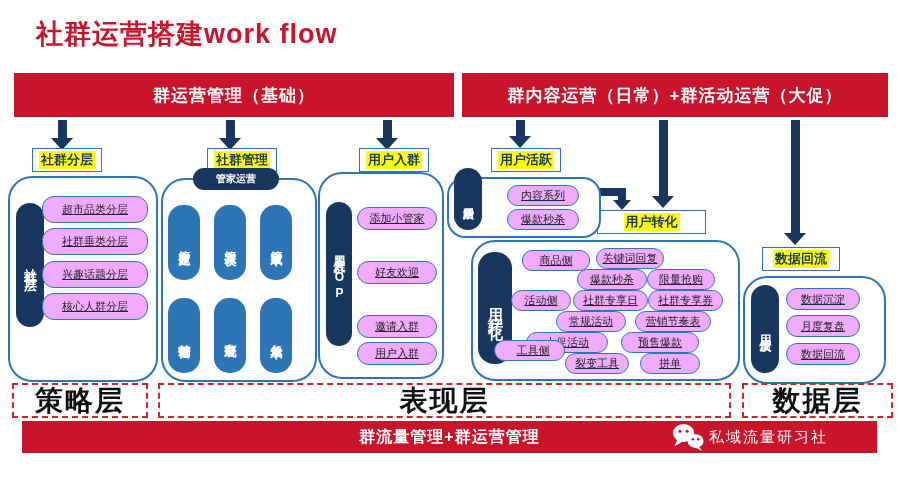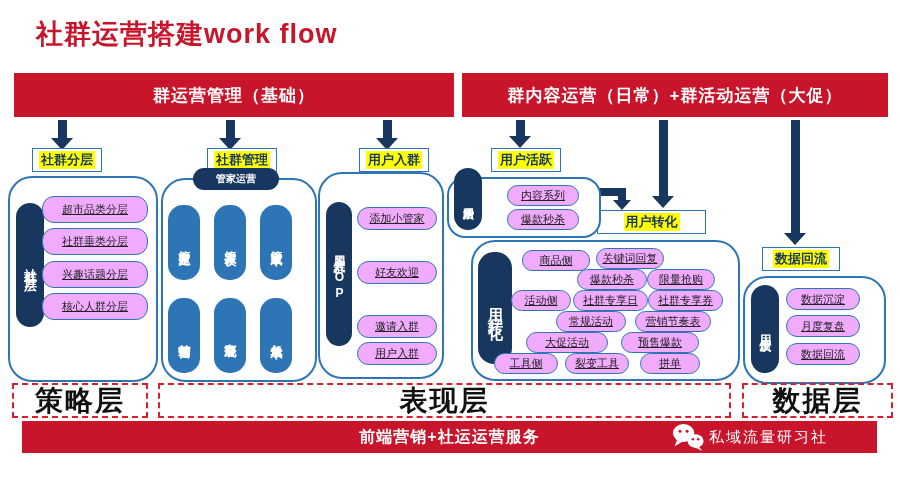--- a/index.html
+++ b/index.html
@@ -144,36 +144,36 @@
   <div class="hpill" style="left:596px;top:248px;width:66px;height:19px;">关键词回复</div>
   <div class="hpill" style="left:577px;top:269px;width:68px;height:19px;">爆款秒杀</div>
   <div class="hpill" style="left:647px;top:269px;width:66px;height:19px;">限量抢购</div>
   <div class="hpill" style="left:511px;top:290px;width:58px;height:19px;">活动侧</div>
   <div class="hpill" style="left:573px;top:290px;width:73px;height:19px;">社群专享日</div>
   <div class="hpill" style="left:648px;top:290px;width:73px;height:19px;">社群专享券</div>
   <div class="hpill" style="left:556px;top:311px;width:68px;height:19px;">常规活动</div>
   <div class="hpill" style="left:635px;top:311px;width:74px;height:19px;">营销节奏表</div>
   <div class="hpill" style="left:526px;top:332px;width:80px;height:19px;">大促活动</div>
   <div class="hpill" style="left:621px;top:332px;width:76px;height:19px;">预售爆款</div>
-  <div class="hpill" style="left:494px;top:353px;width:62px;height:19px;">工具侧</div>
+  <div class="hpill" style="left:494px;top:340px;width:62px;height:19px;padding-left:7px;">工具侧</div>
   <div class="hpill" style="left:565px;top:353px;width:62px;height:19px;">裂变工具</div>
   <div class="hpill" style="left:640px;top:353px;width:58px;height:19px;">拼单</div>
 
   <div class="cont" style="left:743px;top:276px;width:139px;height:104px;"></div>
   <div class="vpill" style="left:751px;top:285px;width:28px;height:88px;font-size:12px;letter-spacing:2px;">用户反馈</div>
   <div class="hpill" style="left:786px;top:288px;width:72px;height:20px;">数据沉淀</div>
   <div class="hpill" style="left:786px;top:315px;width:72px;height:20px;">月度复盘</div>
   <div class="hpill" style="left:786px;top:343px;width:72px;height:20px;">数据回流</div>
 
   <div class="dash" style="left:12px;width:136px;">策略层</div>
   <div class="dash" style="left:158px;width:573px;">表现层</div>
   <div class="dash" style="left:742px;width:151px;">数据层</div>
 
   <div class="bottombar">
-    <span>前端营销+社运运营服务</span>
+    <span>群流量管理+群运营管理</span>
   </div>
   <div class="brand">
     <span style="display:flex;align-items:center;">
       <svg width="32" height="28" viewBox="0 0 36 31">
         <ellipse cx="13" cy="11" rx="12" ry="10" fill="#ffffff"></ellipse>
         <polygon points="6,18 3,26 13,20" fill="#ffffff"></polygon>
         <circle cx="9" cy="9" r="1.7" fill="#C9152B"></circle>
         <circle cx="17" cy="9" r="1.7" fill="#C9152B"></circle>
         <ellipse cx="26.5" cy="20" rx="9" ry="7.5" fill="#ffffff"></ellipse>
         <polygon points="30,26 34,31 25,27" fill="#ffffff"></polygon>

